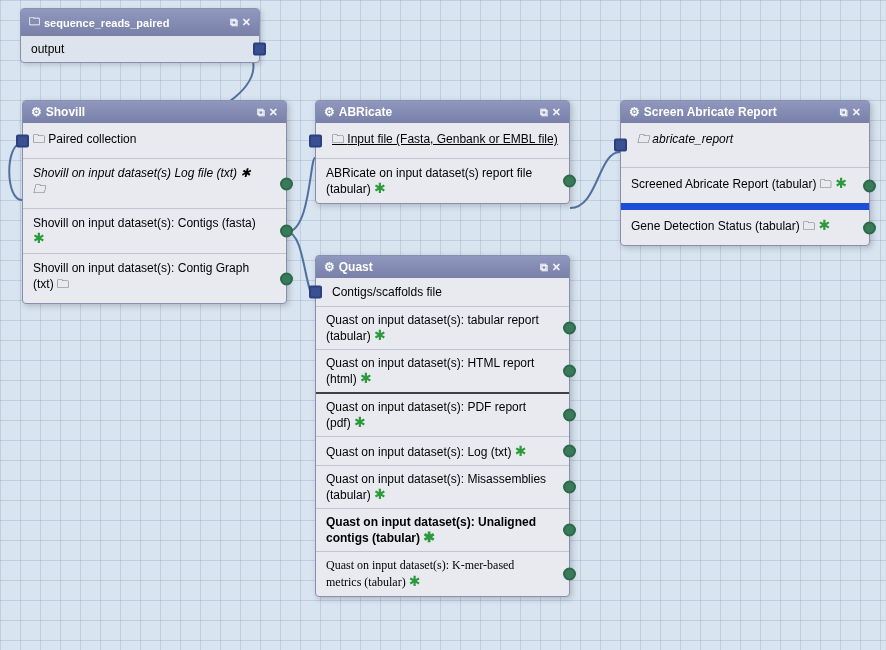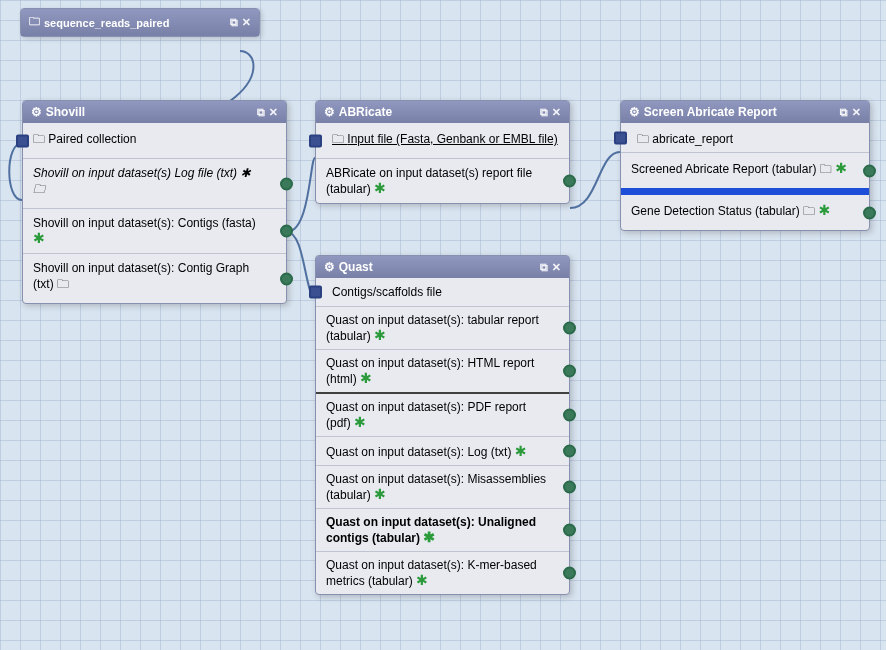--- a/index.html
+++ b/index.html
@@ -115,20 +115,25 @@
       <div class="node-reads-header">
         <div class="node-header-left">
           <span>🗀</span>
           <span>sequence_reads_paired</span>
         </div>
         <div class="node-header-icons">
           <span>⧉</span>
           <span>✕</span>
         </div>
       </div>
+      <div style="position:relative; padding:6px 10px 6px 10px;">
+        <span>output</span>
+        
+        <div style="position:absolute; right:-7px; top:50%; transform:translateY(-50%); width:13px; height:13px; background:#3a5090; border:2px solid #2a4080; border-radius:2px;"></div>
+      </div>
     </div>
   </div>
 
   <div style="position:absolute; left:22px; top:100px; width:265px;">
     <div class="node-card">
       <div class="node-header">
         <div class="node-header-left">
           <span>⚙</span>
           <span>Shovill</span>
         </div>
@@ -198,21 +203,21 @@
         <div class="node-header-left">
           <span>⚙</span>
           <span>Screen Abricate Report</span>
         </div>
         <div class="node-header-icons">
           <span>⧉</span>
           <span>✕</span>
         </div>
       </div>
 
-      <div style="position:relative; padding:7px 10px 1px 16px; border-bottom:1px solid #c0c4d0;">
+      <div style="position:relative; padding:7px 10px 16px 16px; border-bottom:1px solid #c0c4d0;font-style:italic;">
         <div style="position:absolute; left:-7px; top:50%; transform:translateY(-50%); width:13px; height:13px; background:#3a5090; border:2px solid #2a4080; border-radius:2px;"></div>
         <span>🗀</span>
         <span>abricate_report</span>
       </div>
 
       <div style="position:relative; padding:7px 22px 7px 10px; border-bottom:7px solid #1d4ed8;">
         <span>Screened Abricate Report (tabular)</span>
         <span>🗀</span>
         <span style="color:#2a9a3a; font-size:14px;"> ✱</span>
         <div style="position:absolute; right:-7px; top:50%; transform:translateY(-50%); width:13px; height:13px; background:#3a7a5a; border:2px solid #2a6a4a; border-radius:50%;"></div>
@@ -274,21 +279,21 @@
         <span style="color:#2a9a3a; font-size:14px;"> ✱</span>
         <div style="position:absolute; right:-7px; top:50%; transform:translateY(-50%); width:13px; height:13px; background:#3a7a5a; border:2px solid #2a6a4a; border-radius:50%;"></div>
       </div>
 
       <div style="position:relative; padding:6px 22px 6px 10px; border-bottom:1px solid #c0c4d0;font-weight:bold;">
         <span>Quast on input dataset(s): Unaligned contigs (tabular)</span>
         <span style="color:#2a9a3a; font-size:14px;"> ✱</span>
         <div style="position:absolute; right:-7px; top:50%; transform:translateY(-50%); width:13px; height:13px; background:#3a7a5a; border:2px solid #2a6a4a; border-radius:50%;"></div>
       </div>
 
-      <div style="position:relative; padding:6px 22px 6px 10px;">
+      <div style="position:relative; padding:6px 22px 6px 10px;font-family:Liberation Serif, serif;">
         <span>Quast on input dataset(s): K-mer-based metrics (tabular)</span>
         <span style="color:#2a9a3a; font-size:14px;"> ✱</span>
         <div style="position:absolute; right:-7px; top:50%; transform:translateY(-50%); width:13px; height:13px; background:#3a7a5a; border:2px solid #2a6a4a; border-radius:50%;"></div>
       </div>
     </div>
   </div>
 
 </div>
 
 </body></html>

